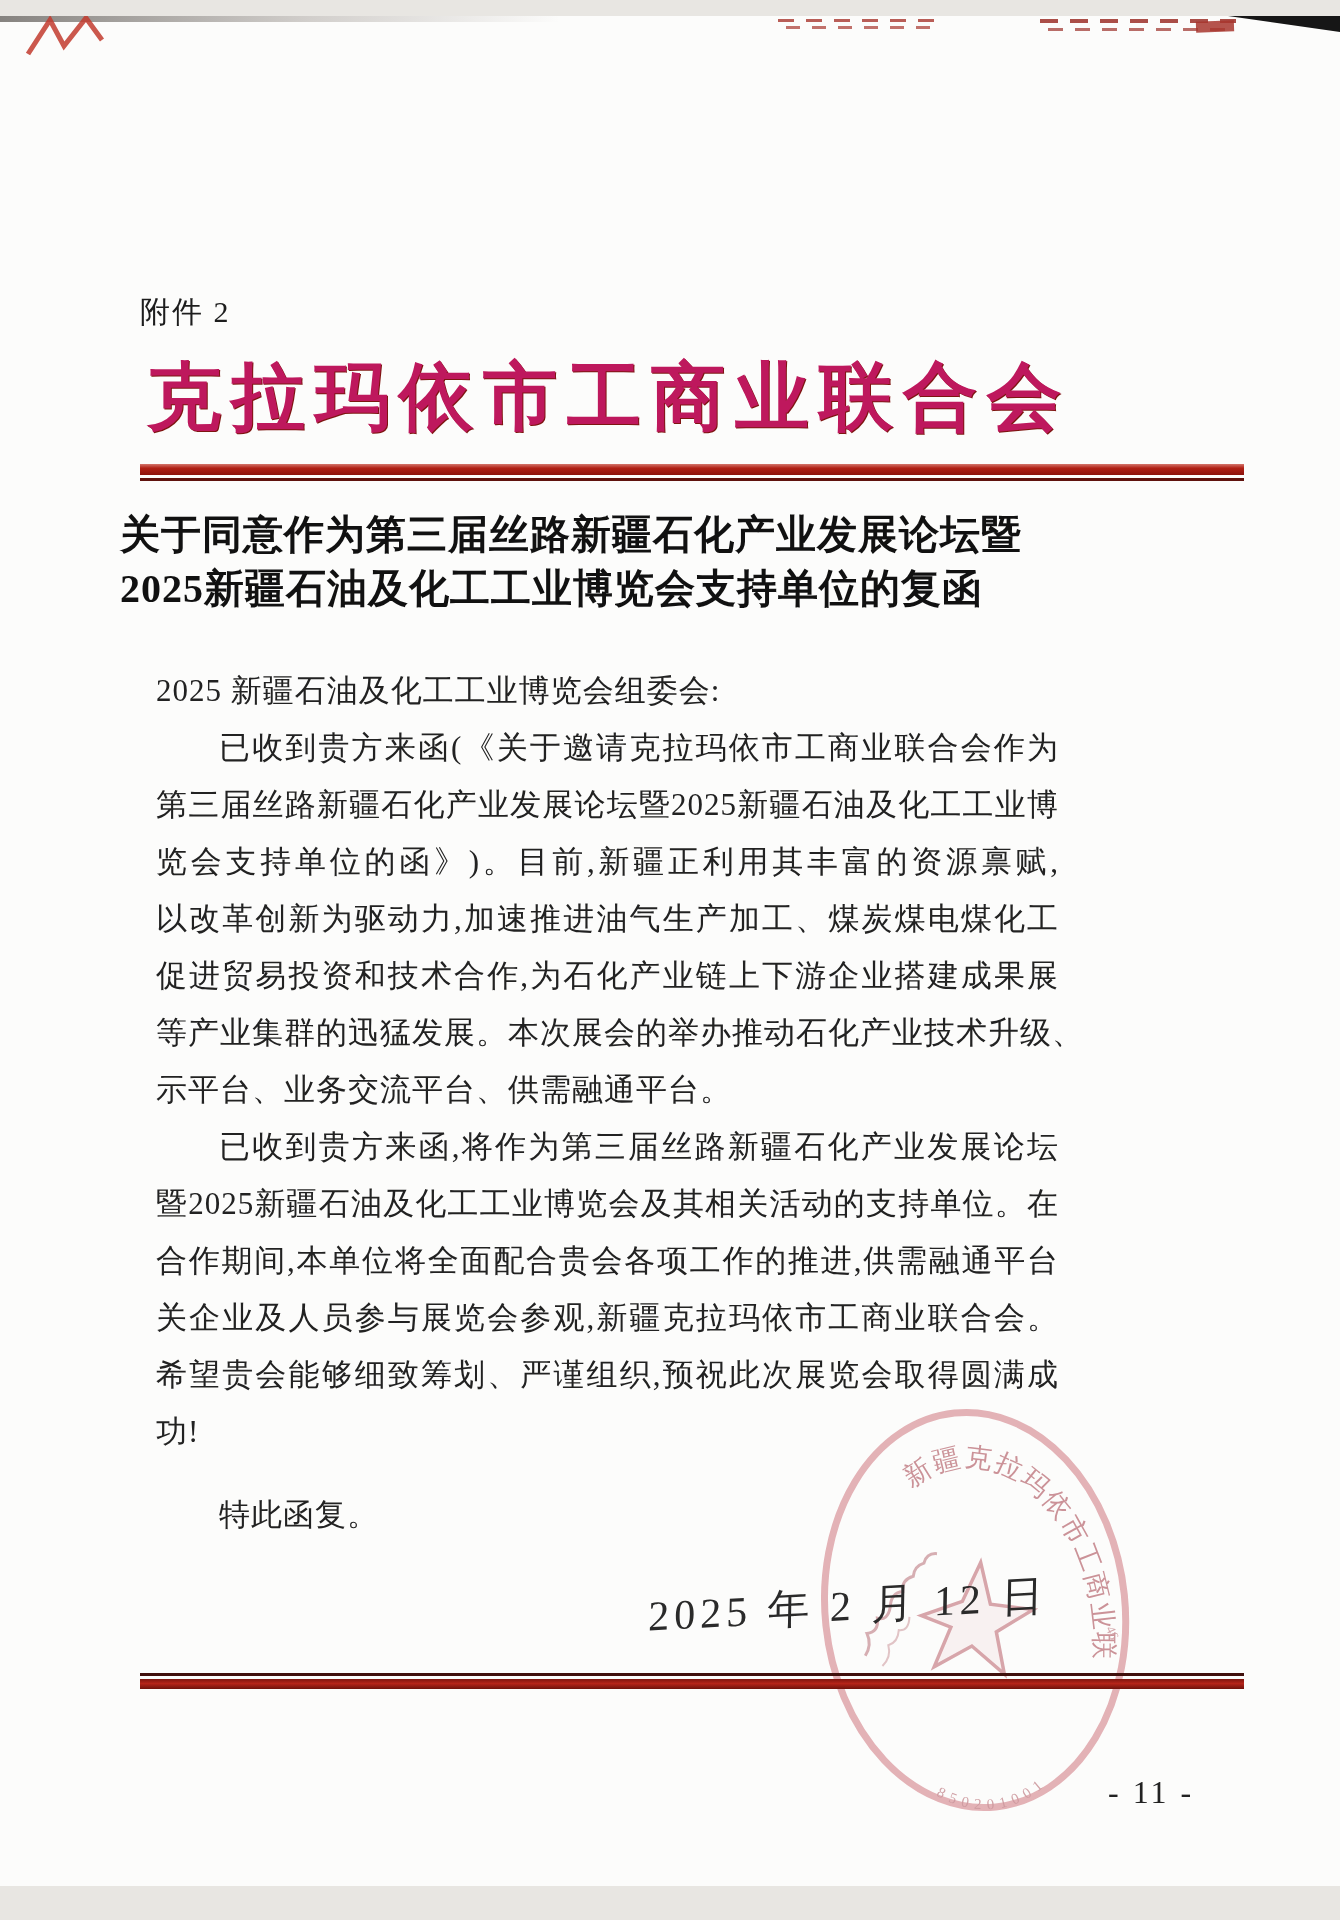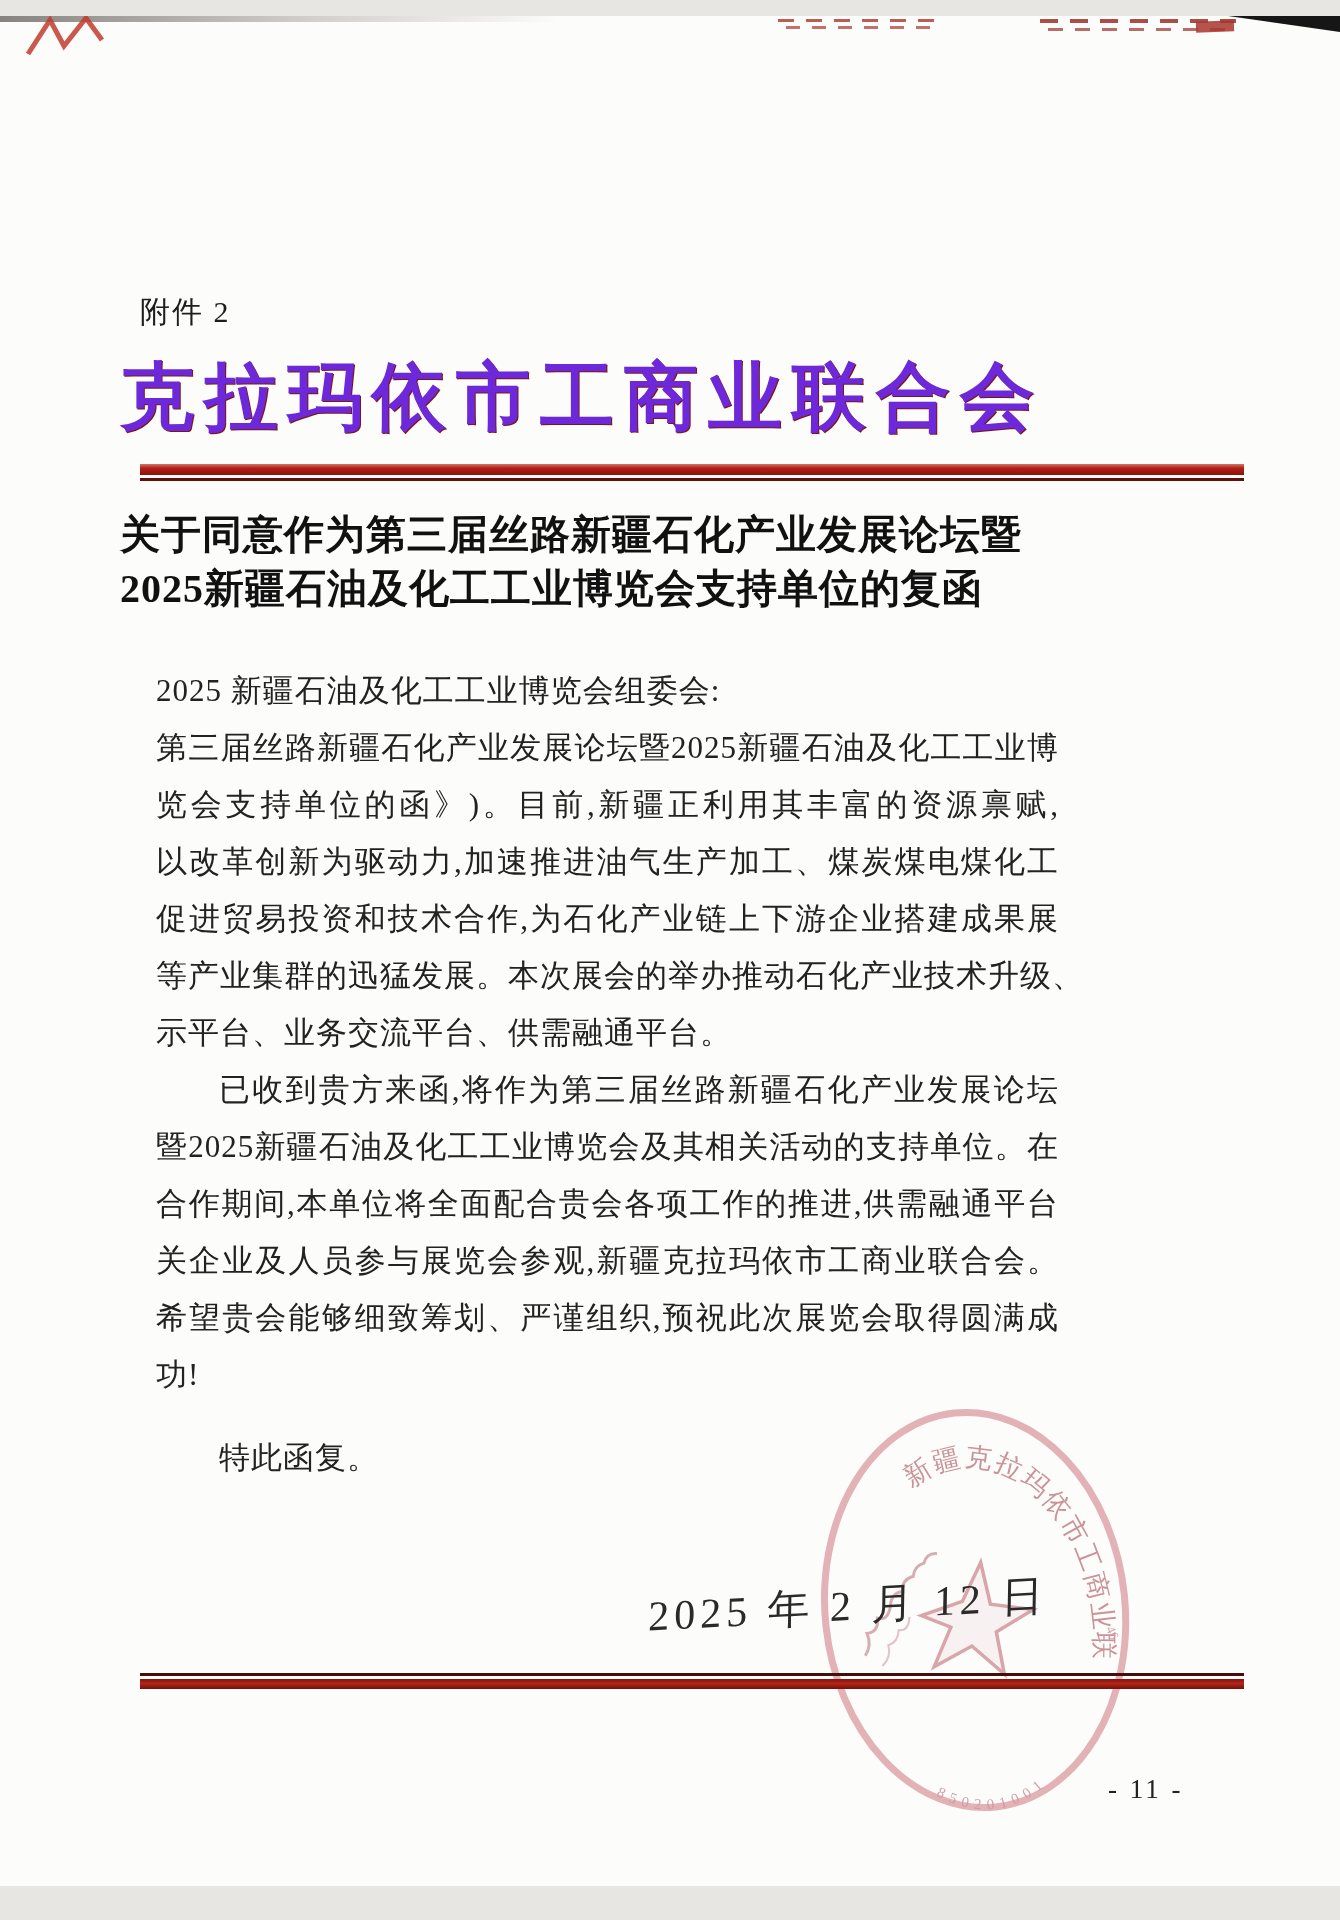--- a/index.html
+++ b/index.html
@@ -28,23 +28,23 @@
     transform:rotate(-2deg);opacity:.85;}
   .top-right-wedge{position:absolute;right:0;top:0;width:112px;height:16px;background:#161616;
     clip-path:polygon(0 0,100% 0,100% 100%);}
   .bottom-left-wedge{position:absolute;left:42px;top:1897px;width:96px;height:23px;background:#0d0d0d;
     clip-path:polygon(0 28%,100% 100%,0 100%);transform:rotate(2deg);}
   .bottom-right-wedge{position:absolute;left:1198px;top:1888px;width:112px;height:32px;background:#0d0d0d;
     clip-path:polygon(100% 0,100% 100%,0 100%);transform:rotate(-3deg);}
   
   .attachment{position:absolute;left:140px;top:276px;font-size:30px;letter-spacing:2px;}
   .letterhead{
-    position:absolute;left:120px;top:344px;
+    position:absolute;left:147px;top:344px;
     font-size:74px;font-weight:700;letter-spacing:10px;line-height:1;
-    color:#6d28d9;white-space:nowrap;
+    color:#be185d;white-space:nowrap;
     text-shadow:1px 1px 0 #7e1510;
   }
   .head-rule{position:absolute;left:140px;top:448px;width:1104px;}
   .head-rule .thick{height:11px;background:linear-gradient(180deg,#d4756b 0%,#b02015 38%,#8c130c 100%);}
   .head-rule .gap{height:3px;}
   .head-rule .thin{height:3px;background:#5f120d;}
   .doc-title{
     position:absolute;left:120px;top:492px;width:940px;
     font-size:40px;font-weight:700;line-height:54px;
     color:#111;letter-spacing:1px;white-space:nowrap;
@@ -58,21 +58,21 @@
   .closing{margin-top:26px;height:57px;}
   .issue-date{
     position:absolute;left:648px;top:1562px;z-index:6;
     font-size:42px;letter-spacing:5px;color:#2a2a2a;white-space:nowrap;
     transform:rotate(-3deg) skewX(-4deg);
   }
   .footer-rule{position:absolute;left:140px;top:1657px;width:1104px;z-index:4;}
   .footer-rule .thin{height:3px;background:#40100c;}
   .footer-rule .gap{height:3px;}
   .footer-rule .thick{height:10px;background:linear-gradient(180deg,#7e150f,#b52419 45%,#6f120c 100%);}
-  .page-number{position:absolute;left:1108px;top:1758px;font-size:27px;letter-spacing:3px;color:#222;}
+  .page-number{position:absolute;left:1108px;top:1758px;font-size:32px;letter-spacing:3px;color:#222;}
   .seal{position:absolute;left:805px;top:1378px;z-index:2;transform:rotate(-6deg);opacity:.9;}
   .seal text{font-family:"Liberation Serif","DejaVu Serif",serif;}
 </style>
 </head>
 <body>
 
 <div class="page">
 
   <div class="top-strip"></div>
   <svg class="top-left-scribble" width="90" height="42" viewBox="0 0 90 42">
@@ -94,20 +94,21 @@
       <div class="thin"></div>
   </div>
 
   <div class="doc-title">
     <div>关于同意作为第三届丝路新疆石化产业发展论坛暨</div>
     <div>2025新疆石油及化工工业博览会支持单位的复函</div>
   </div>
 
   <div class="body-block">
     <div class="salutation">2025 新疆石油及化工工业博览会组委会:</div>
+    <div class="b-line indent">已收到贵方来函(《关于邀请克拉玛依市工商业联合会作为</div>
     <div class="b-line">第三届丝路新疆石化产业发展论坛暨2025新疆石油及化工工业博</div>
     <div class="b-line">览会支持单位的函》)。目前,新疆正利用其丰富的资源禀赋,</div>
     <div class="b-line">以改革创新为驱动力,加速推进油气生产加工、煤炭煤电煤化工</div>
     <div class="b-line">促进贸易投资和技术合作,为石化产业链上下游企业搭建成果展</div>
     <div class="b-line">等产业集群的迅猛发展。本次展会的举办推动石化产业技术升级、</div>
     <div class="b-line last">示平台、业务交流平台、供需融通平台。</div>
     <div class="b-line indent">已收到贵方来函,将作为第三届丝路新疆石化产业发展论坛</div>
     <div class="b-line">暨2025新疆石油及化工工业博览会及其相关活动的支持单位。在</div>
     <div class="b-line">合作期间,本单位将全面配合贵会各项工作的推进,供需融通平台</div>
     <div class="b-line">关企业及人员参与展览会参观,新疆克拉玛依市工商业联合会。</div>

